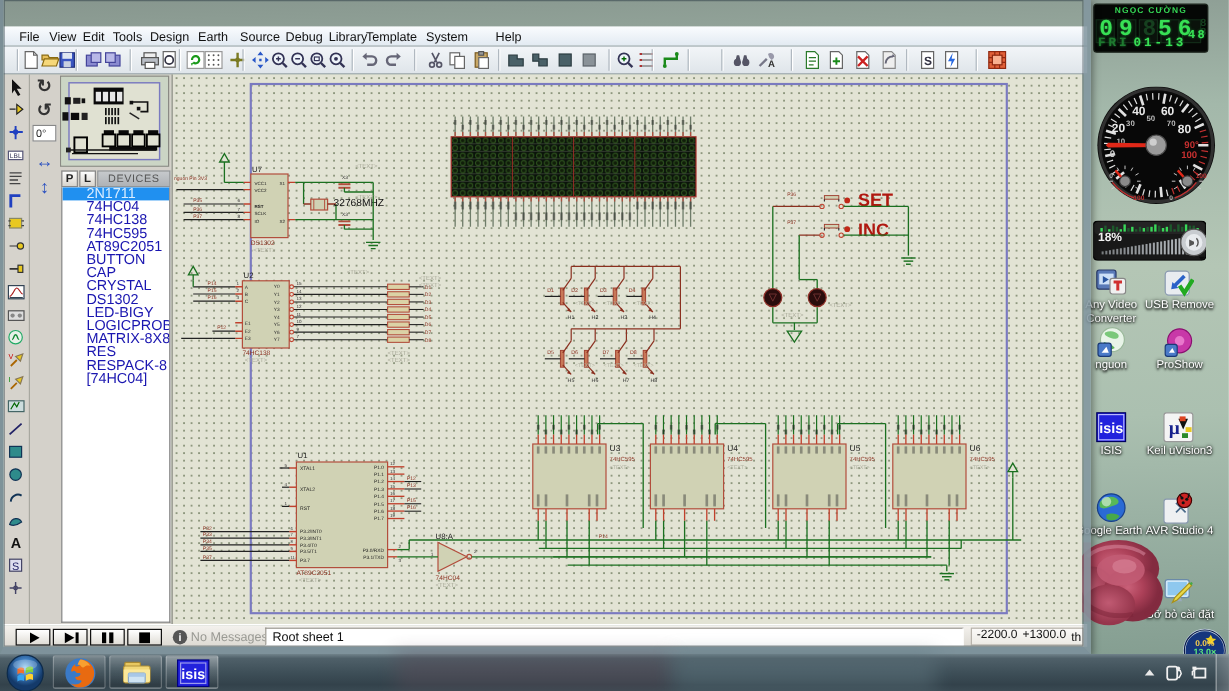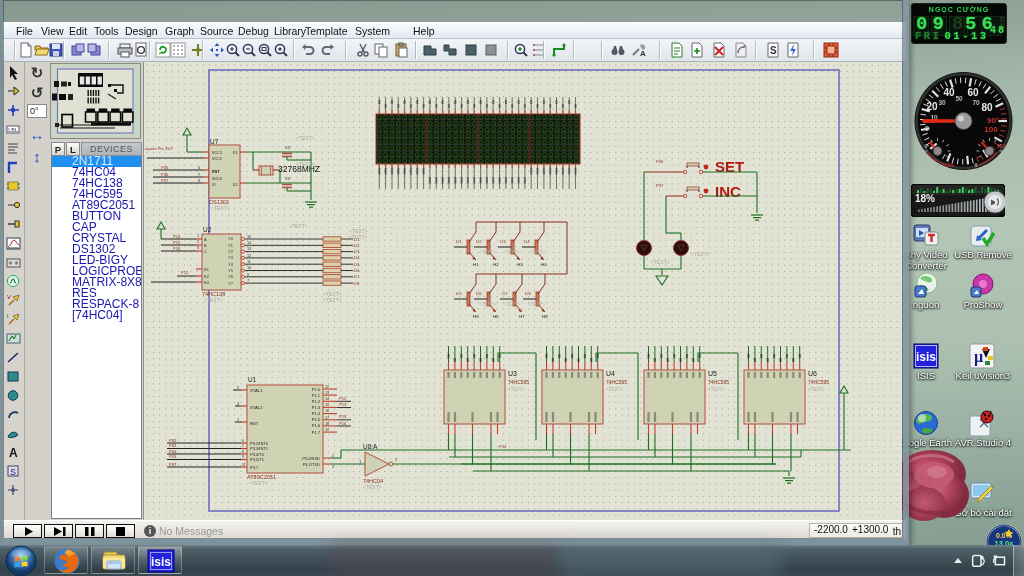--- a/index.html
+++ b/index.html
@@ -394,21 +394,21 @@
   </div>
   <div id="showdesk"></div>
 </div>
 <div id="win">
   <div id="menubar">
       <span style="left:13px">File</span>
       <span style="left:38px">View</span>
       <span style="left:66px">Edit</span>
       <span style="left:91px">Tools</span>
       <span style="left:122px">Design</span>
-      <span style="left:162px">Graph</span>
+      <span style="left:162px">Earth</span>
       <span style="left:197px">Source</span>
       <span style="left:235px">Debug</span>
       <span style="left:271px">Library</span>
       <span style="left:302px">Template</span>
       <span style="left:352px">System</span>
       <span style="left:410px">Help</span>
     </div>
   <div id="toolbar">
       <div class="tbi" style="left:15px"><svg width="16" height="16" viewBox="0 0 16 16" style="">
           <path d="M3 1h7l3 3v11H3z" fill="#fff" stroke="#666" stroke-width="1"></path>
@@ -1561,20 +1561,21 @@
           <rect x="15" y="2" width="3.5" height="9" fill="#000"></rect>
         </svg>
       </div>
 <div class="pb" style="left:103px">
         <svg width="28" height="13" viewBox="0 0 28 13" style="">
           <rect x="9" y="2" width="9" height="9" fill="#000"></rect>
         </svg>
       </div>
     <div id="infoc">i</div>
     <div id="nomsg">No Messages</div>
+    <div id="rootsheet">Root sheet 1</div>
     <div id="coords">
         <span style="position:absolute;left:4px">-2200.0</span>
         <span style="position:absolute;left:42px">+1300.0</span>
       </div>
     <div style="position:absolute;right:5px;top:5px;font-size:10px;color:#111">th</div>
   </div>
   <div id="rosetint"></div>
   <div id="winframe"></div>
 </div>
 </body></html>

